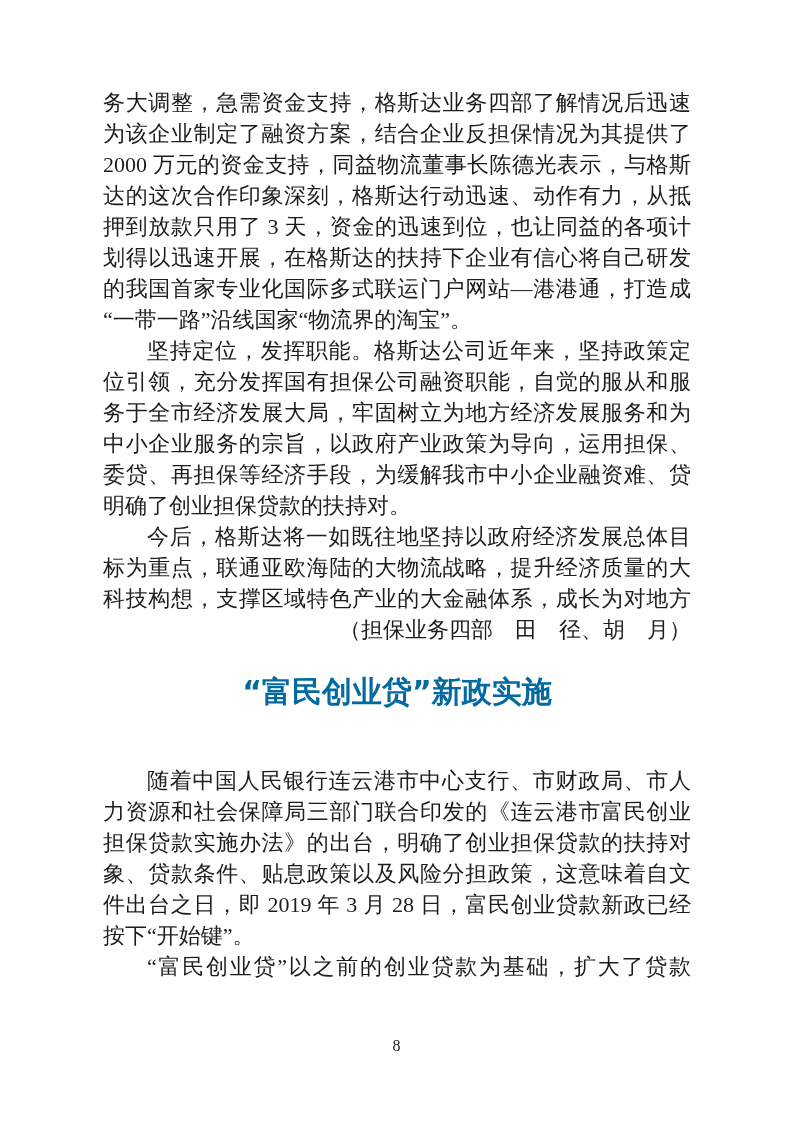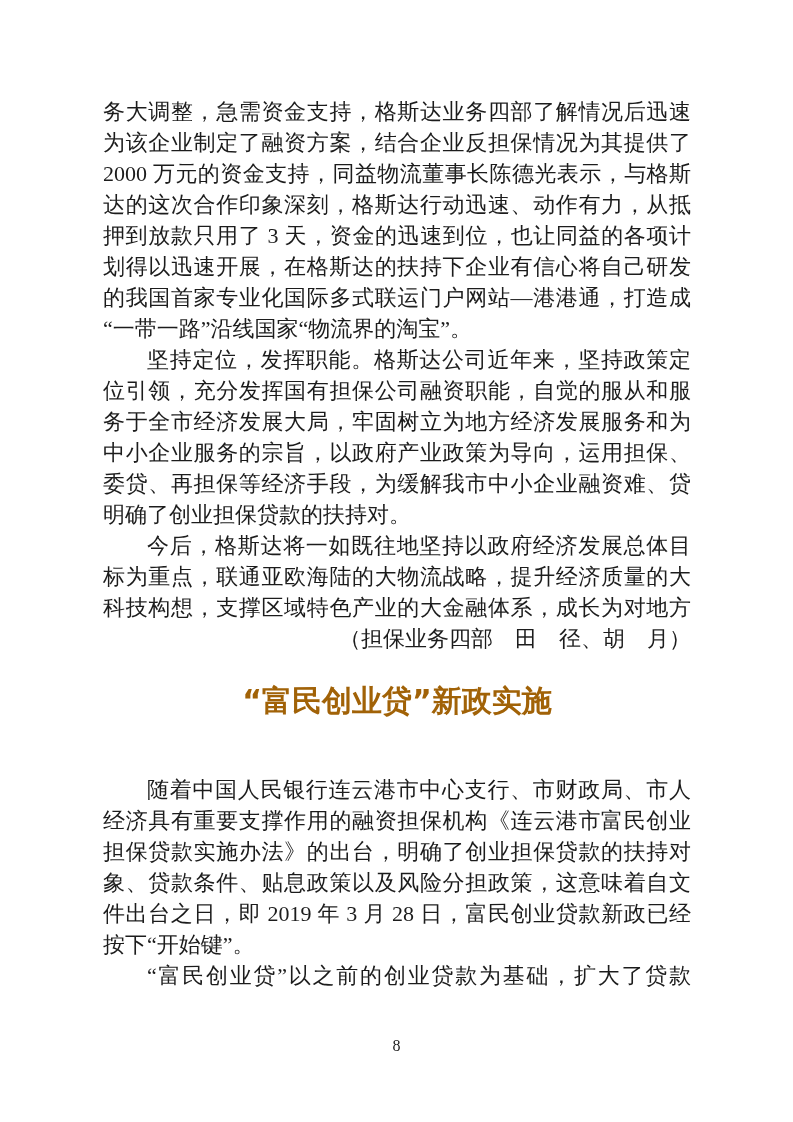--- a/index.html
+++ b/index.html
@@ -12,21 +12,21 @@
     width: 793px;
     height: 1122px;
     background: #ffffff;
     overflow: hidden;
     font-family: "Liberation Serif", "DejaVu Serif", serif;
     color: #1c1c1c;
   }
   .text-block {
     position: absolute;
     left: 103px;
-    top: 96px;
+    top: 87px;
     width: 588px;
     font-size: 22px;
   }
   .para {
     margin: 0;
     padding: 0;
   }
   .line {
     height: 31px;
     line-height: 31px;
@@ -47,21 +47,21 @@
     text-align: right;
   }
   .heading {
     margin: 26px 0 0 0;
     height: 42px;
     line-height: 42px;
     text-align: center;
     font-family: "DejaVu Sans", "Liberation Sans", sans-serif;
     font-weight: bold;
     font-size: 30px;
-    color: #a16207;
+    color: #0369a1;
   }
   .para-after-heading {
     margin-top: 52px;
   }
   .page-number {
     position: absolute;
     left: 0;
     top: 1036px;
     width: 100%;
     text-align: center;
@@ -101,21 +101,21 @@
       <div class="line">标为重点，联通亚欧海陆的大物流战略，提升经济质量的大</div>
       <div class="line">科技构想，支撑区域特色产业的大金融体系，成长为对地方</div>
     </div>
 
     <div class="attribution">（担保业务四部　田　径、胡　月）</div>
 
     <h1 class="heading">“富民创业贷”新政实施</h1>
 
     <div class="para para-after-heading">
       <div class="line indent">随着中国人民银行连云港市中心支行、市财政局、市人</div>
-      <div class="line">经济具有重要支撑作用的融资担保机构《连云港市富民创业</div>
+      <div class="line">力资源和社会保障局三部门联合印发的《连云港市富民创业</div>
       <div class="line">担保贷款实施办法》的出台，明确了创业担保贷款的扶持对</div>
       <div class="line">象、贷款条件、贴息政策以及风险分担政策，这意味着自文</div>
       <div class="line">件出台之日，即 2019 年 3 月 28 日，富民创业贷款新政已经</div>
       <div class="line final">按下“开始键”。</div>
     </div>
 
     <div class="para">
       <div class="line indent">“富民创业贷”以之前的创业贷款为基础，扩大了贷款</div>
     </div>
 

